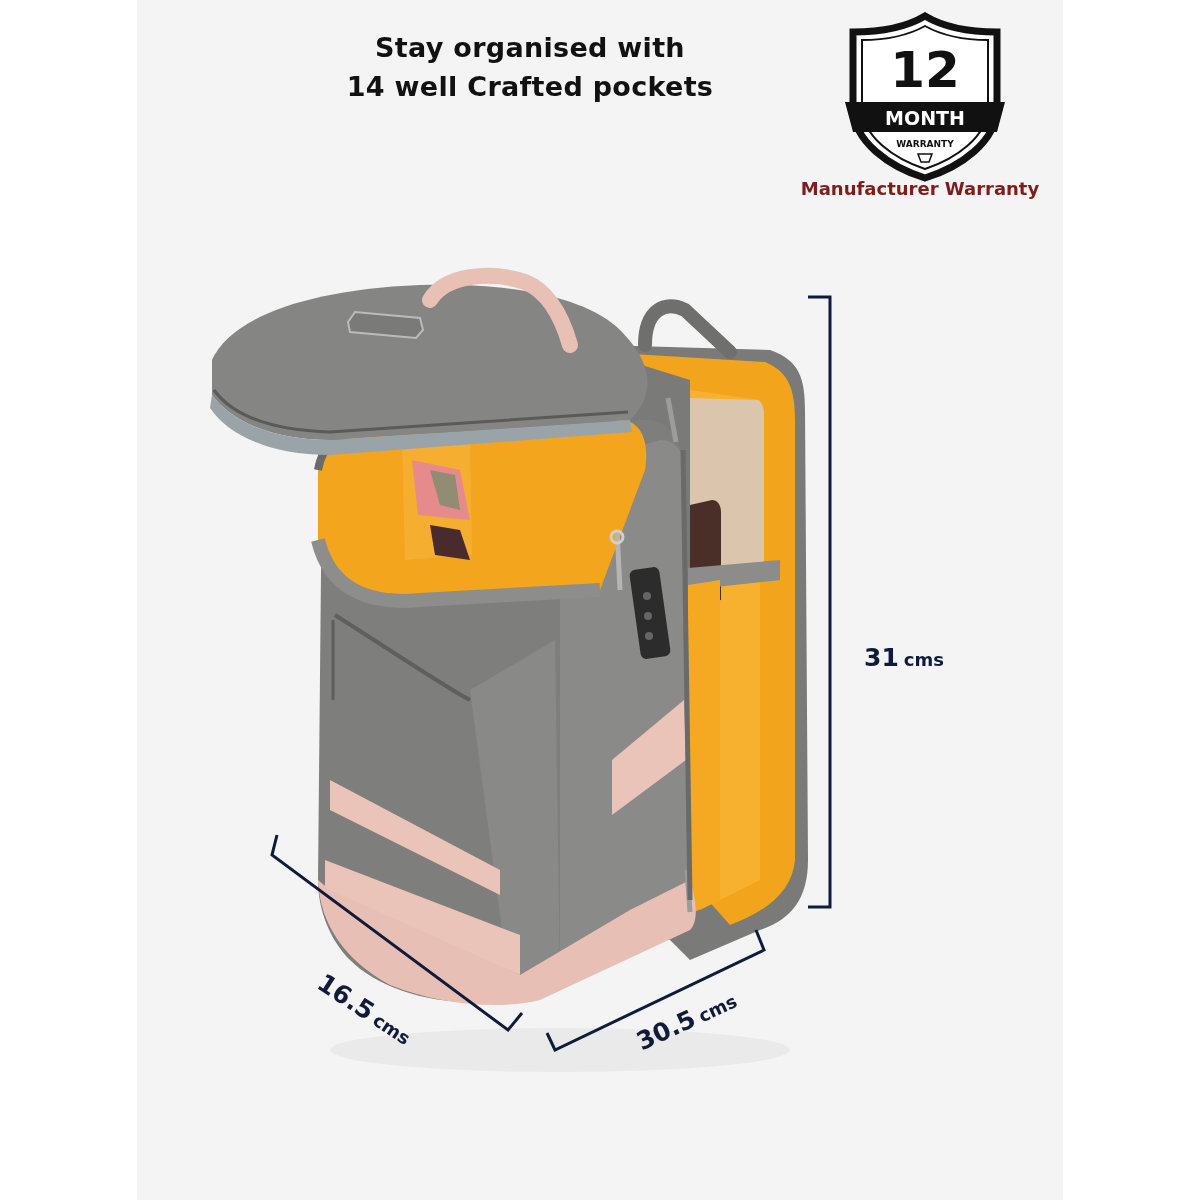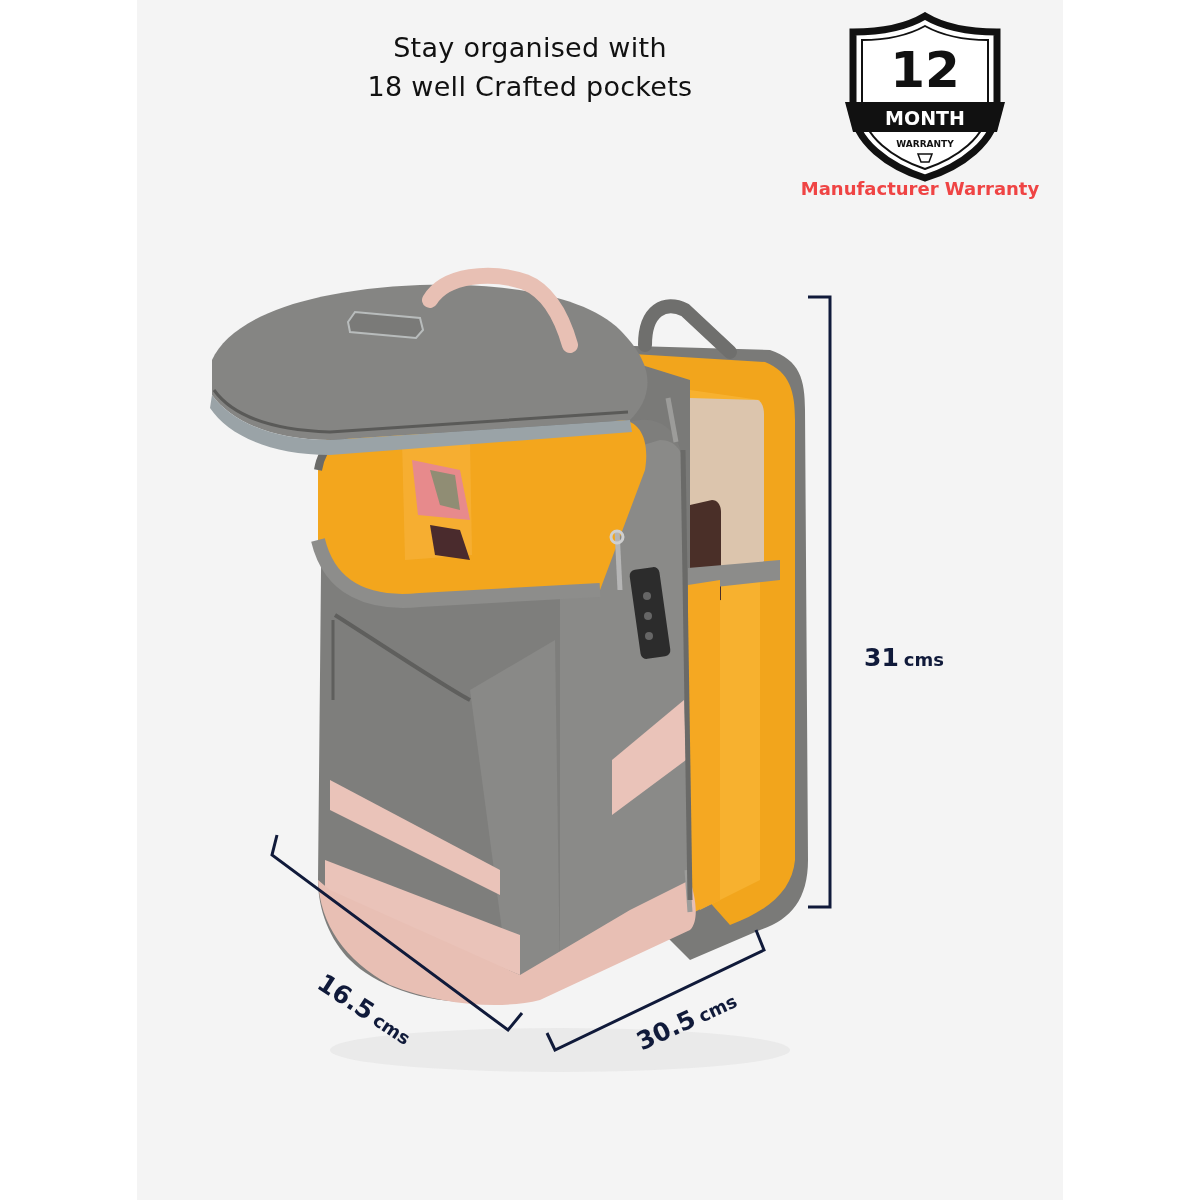--- a/index.html
+++ b/index.html
@@ -1,36 +1,36 @@
 <!DOCTYPE html>
 <html><head>
 <meta charset="utf-8">
 <style>
   html, body { margin: 0; padding: 0; background: #ffffff; }
   body { width: 1200px; height: 1200px; position: relative; overflow: hidden; font-family: "DejaVu Sans", sans-serif; }
   .panel { position: absolute; left: 137px; top: 0; width: 926px; height: 1200px; background: #f4f4f4; }
-  .headline { position: absolute; left: 320px; top: 28px; width: 420px; text-align: center; font-family: "DejaVu Sans", sans-serif; font-weight: normal; font-size: 27px; line-height: 39px; color: #111111; letter-spacing: 0.3px; }
+  .headline { position: absolute; left: 320px; top: 28px; width: 420px; text-align: center; font-family: "DejaVu Sans", sans-serif; font-weight: bold; font-size: 27px; line-height: 39px; color: #111111; letter-spacing: 0.3px; }
   .badge { position: absolute; left: 845px; top: 12px; width: 160px; height: 170px; }
-  .badge-caption { position: absolute; left: 770px; top: 178px; width: 300px; text-align: center; font-weight: bold; font-size: 18px; color: #ef4444; font-family: "DejaVu Sans", sans-serif; }
+  .badge-caption { position: absolute; left: 770px; top: 178px; width: 300px; text-align: center; font-weight: bold; font-size: 18px; color: #7f1d1d; font-family: "DejaVu Sans", sans-serif; }
   .product { position: absolute; left: 0; top: 0; width: 1200px; height: 1200px; }
   .dim-label { position: absolute; font-family: "DejaVu Sans", sans-serif; font-weight: bold; color: #101a3a; white-space: nowrap; }
   .dim-label .num { font-size: 25px; }
   .dim-label .unit { font-size: 18px; margin-left: 5px; }
   .dim-height { left: 864px; top: 643px; }
   .dim-depth { left: 328px; top: 968px; transform: rotate(33deg); transform-origin: left top; }
   .dim-width { left: 632px; top: 1030px; transform: rotate(-25deg); transform-origin: left top; }
 </style>
 </head>
 <body>
 
 <div class="panel"></div>
 
 <div class="headline">
   <div>Stay organised with</div>
-  <div>18 well Crafted pockets</div>
+  <div>14 well Crafted pockets</div>
 </div>
 
 <svg class="badge" viewBox="0 0 160 170">
   <path d="M80 4 C60 16 35 20 8 20 L8 95 C8 130 45 155 80 166 C115 155 152 130 152 95 L152 20 C125 20 100 16 80 4 Z" fill="#ffffff" stroke="#111" stroke-width="7"></path>
   <path d="M80 14 C62 24 40 28 17 28 L17 95 C17 125 50 147 80 157 C110 147 143 125 143 95 L143 28 C120 28 98 24 80 14 Z" fill="none" stroke="#111" stroke-width="2"></path>
   <text x="80" y="75" text-anchor="middle" font-family="DejaVu Sans, sans-serif" font-weight="bold" font-size="50" fill="#111">12</text>
   <path d="M0 90 L160 90 L152 120 L8 120 Z" fill="#111"></path>
   <text x="80" y="113" text-anchor="middle" font-family="DejaVu Sans, sans-serif" font-weight="bold" font-size="19" fill="#ffffff">MONTH</text>
   <text x="80" y="135" text-anchor="middle" font-family="DejaVu Sans, sans-serif" font-weight="bold" font-size="9" fill="#111">WARRANTY</text>
   <path d="M73 142 L87 142 L84 150 L76 150 Z" fill="none" stroke="#111" stroke-width="1.5"></path>

